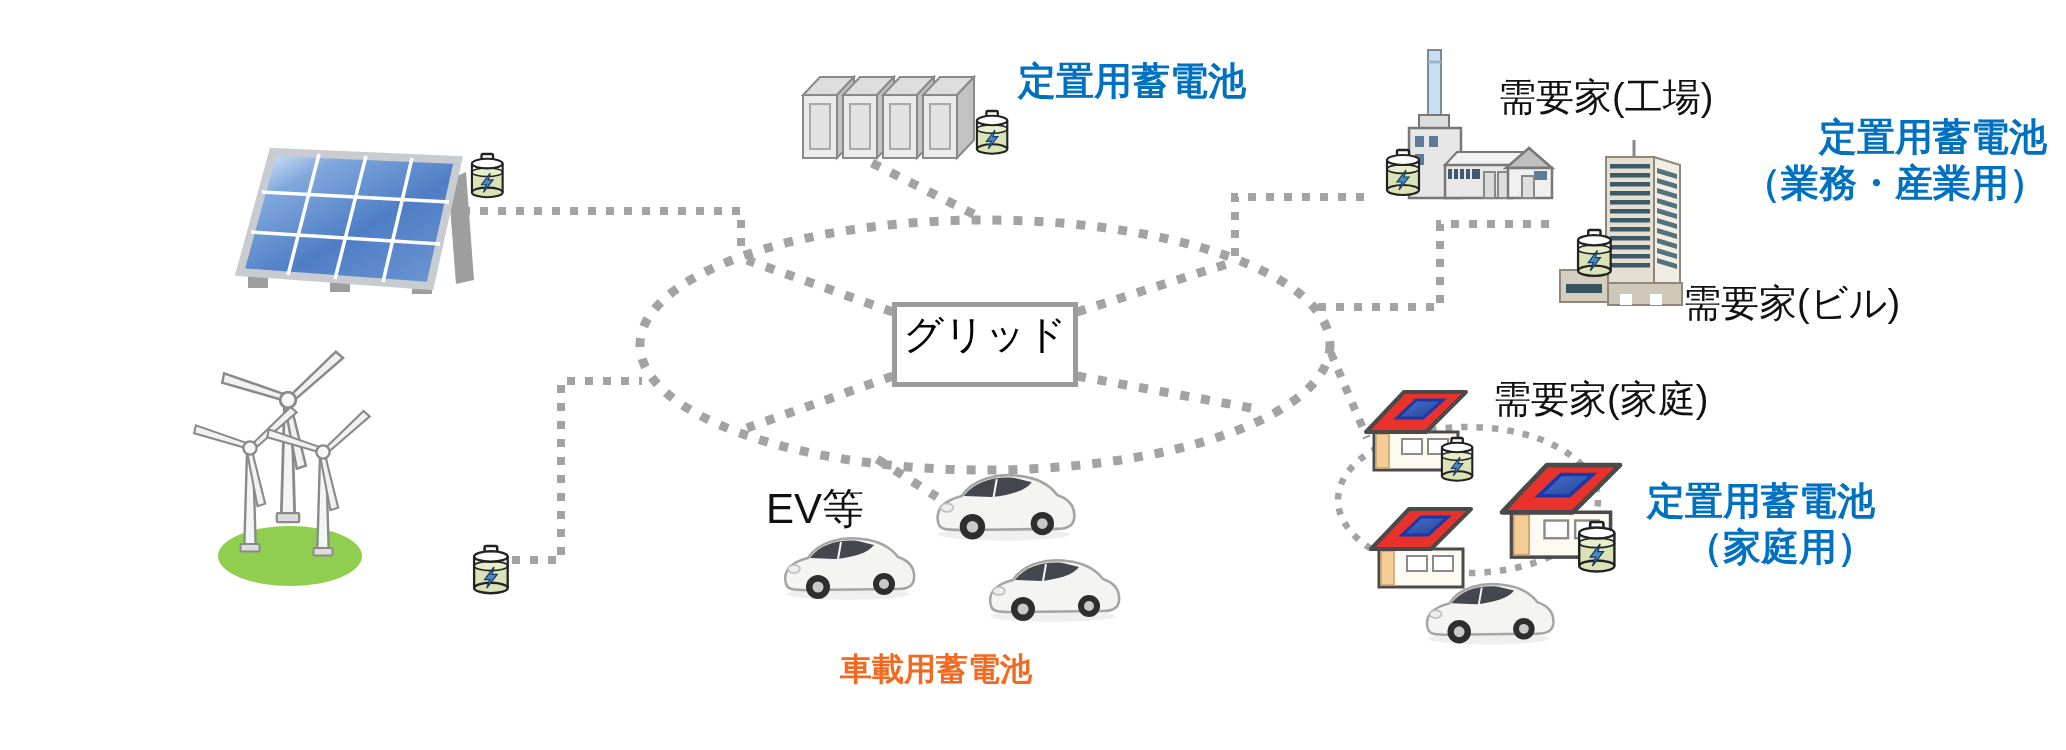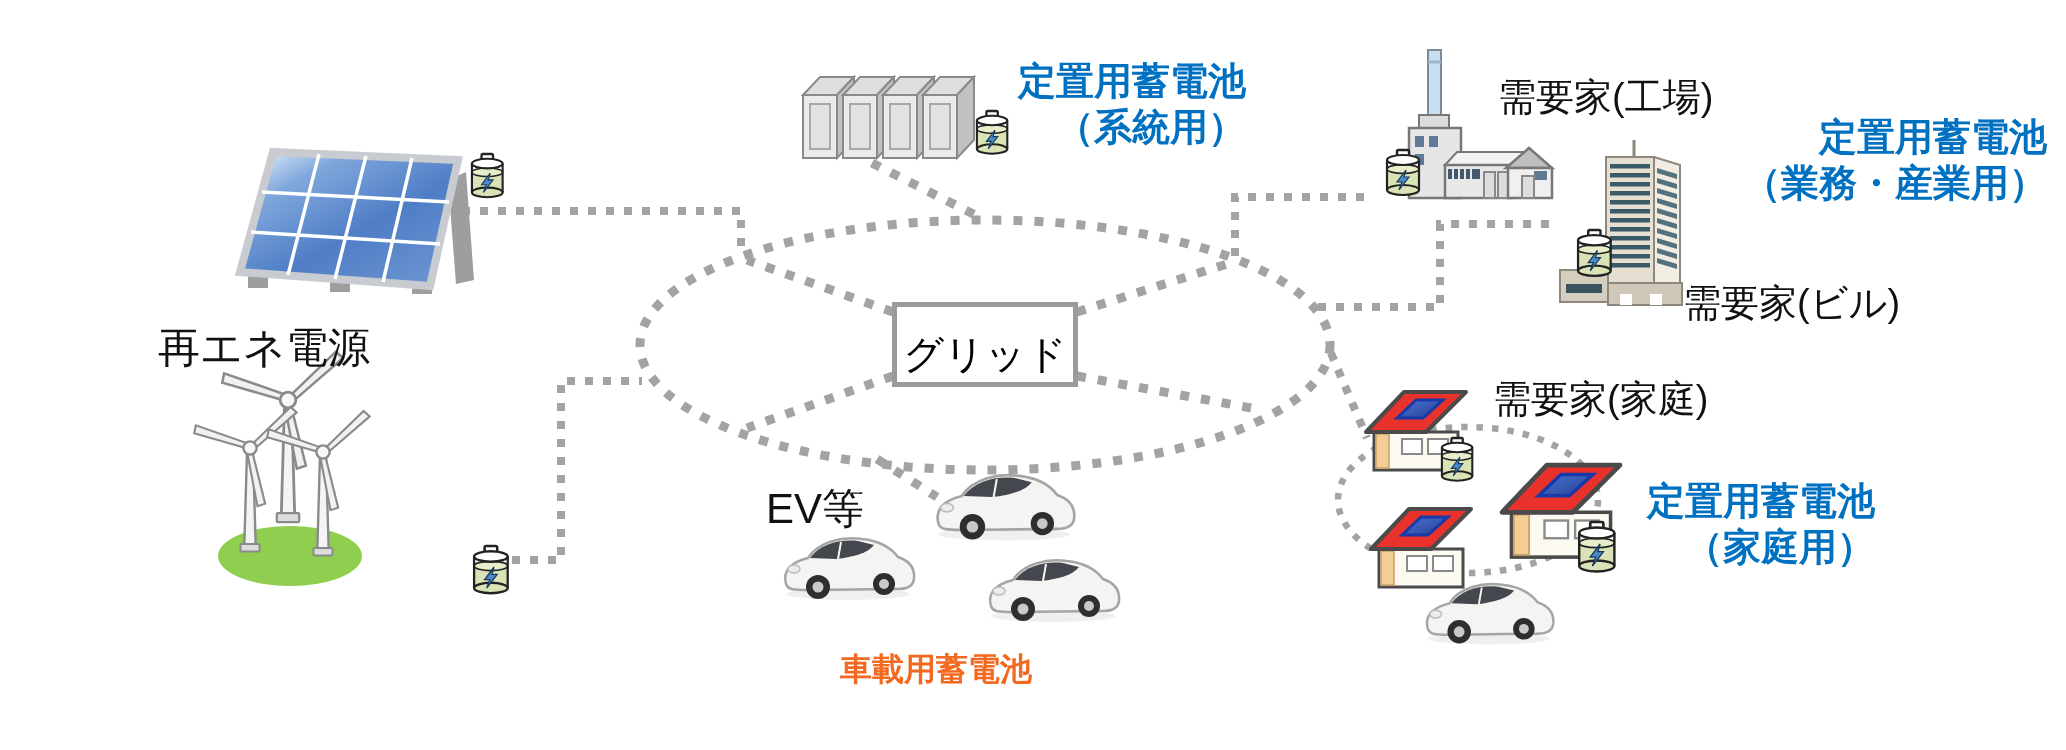--- a/index.html
+++ b/index.html
@@ -12,21 +12,21 @@
   }
   #scene{position:absolute;left:0;top:0;}
   .lbl{position:absolute;white-space:nowrap;color:#111;line-height:1.22;}
   .lbl-black{font-size:38px;font-weight:400;}
   .lbl-big{font-size:42px;font-weight:400;}
   .lbl-blue{font-size:38px;font-weight:700;color:#0070C0;text-align:right;}
   .lbl-orange{font-size:32px;font-weight:700;color:#F26A21;}
   .grid-box{
     position:absolute;left:892px;top:302px;width:186px;height:85px;
     background:#ffffff;border:5px solid #9B9B9B;
-    display:flex;align-items:flex-end;justify-content:center;
+    display:flex;align-items:flex-start;justify-content:center;
     font-size:40px;color:#000;box-sizing:border-box;
   }
 </style>
 </head>
 <body>
 
 <div id="stage">
 
 <svg id="scene" width="2066" height="750" viewBox="0 0 2066 750" xmlns="http://www.w3.org/2000/svg">
   <defs>
@@ -245,25 +245,23 @@
       </g>
   <g>
         <use href="#battery" transform="translate(1577,522) scale(1.1)"></use>
       </g>
 </svg>
 
 <div class="grid-box">
   <span>グリッド</span>
 </div>
 
-<div class="lbl lbl-big" style="left:158px;top:322px;">再エネ電源</div>
 
 <div class="lbl lbl-blue" style="left:1018px;top:58px;">
   <div>定置用蓄電池</div>
-  <div>（系統用）</div>
 </div>
 
 <div class="lbl lbl-black" style="left:1498px;top:74px;">需要家(工場)</div>
 
 <div class="lbl lbl-blue" style="left:1743px;top:114px;">
   <div>定置用蓄電池</div>
   <div>（業務・産業用）</div>
 </div>
 
 <div class="lbl lbl-black" style="left:1683px;top:280px;">需要家(ビル)</div>

